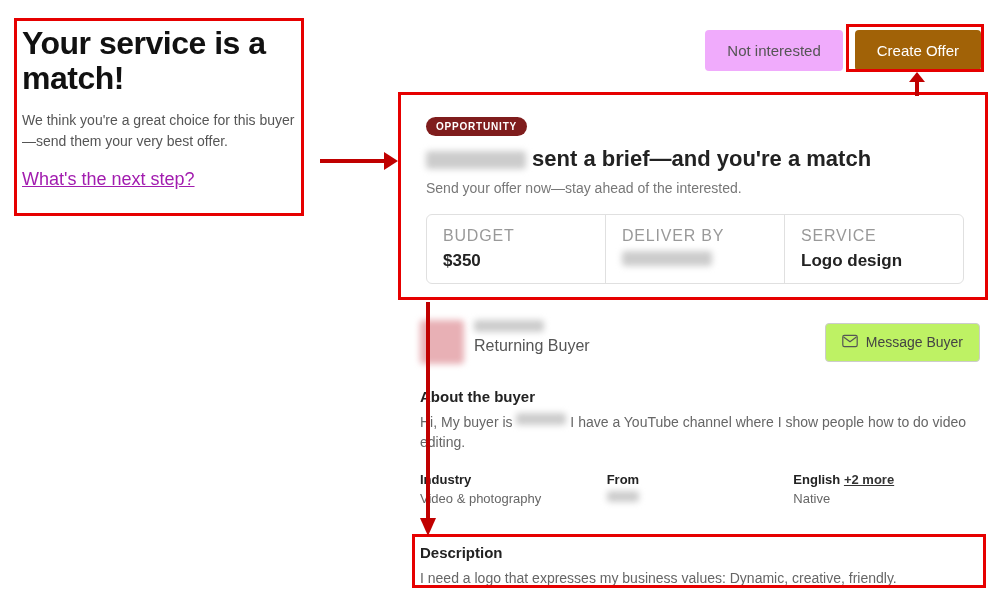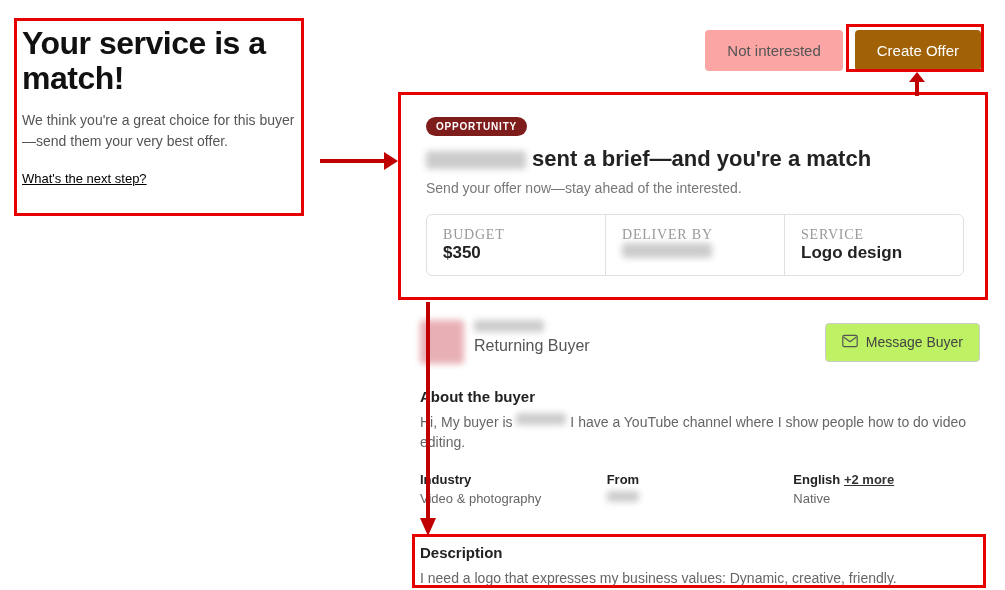--- a/index.html
+++ b/index.html
@@ -25,42 +25,42 @@
     margin-bottom: 14px;
     letter-spacing: -0.5px;
   }
   .left-sub {
     font-size: 14px;
     color: #555;
     line-height: 1.45;
     margin-bottom: 18px;
   }
   .next-step {
-    font-size: 13px;
-    color: #000000;
+    font-size: 18px;
+    color: #a21caf;
     text-decoration: underline;
     cursor: pointer;
   }
   .top-actions {
     position: absolute;
     right: 24px;
     top: 30px;
     display: flex;
     gap: 12px;
   }
   .btn {
     padding: 12px 22px;
     font-size: 15px;
     border-radius: 4px;
     border: 1px solid transparent;
     cursor: pointer;
     font-weight: 500;
   }
   .btn-grey {
-    background: #fca5a5;
+    background: #f0abfc;
     color: #555;
     border: none;
   }
   .btn-green {
     background: #a16207;
     color: #fff;
     border: none;
   }
   .main-card {
     position: absolute;
@@ -97,25 +97,25 @@
     border-radius: 6px;
     overflow: hidden;
   }
   .metric {
     flex: 1;
     padding: 12px 16px;
     border-right: 1px solid #e0e0e0;
   }
   .metric:last-child { border-right: none; }
   .metric-label {
-    font-size: 14px;
+    font-size: 16px;
     letter-spacing: 0.8px;
     color: #999;
     text-transform: uppercase;
-    font-family: Liberation Serif, serif;
+    margin-bottom: 6px;
   }
   .metric-value {
     font-size: 17px;
     font-weight: 700;
     color: #222;
   }
   .buyer-row {
     position: absolute;
     left: 420px;
     top: 320px;

